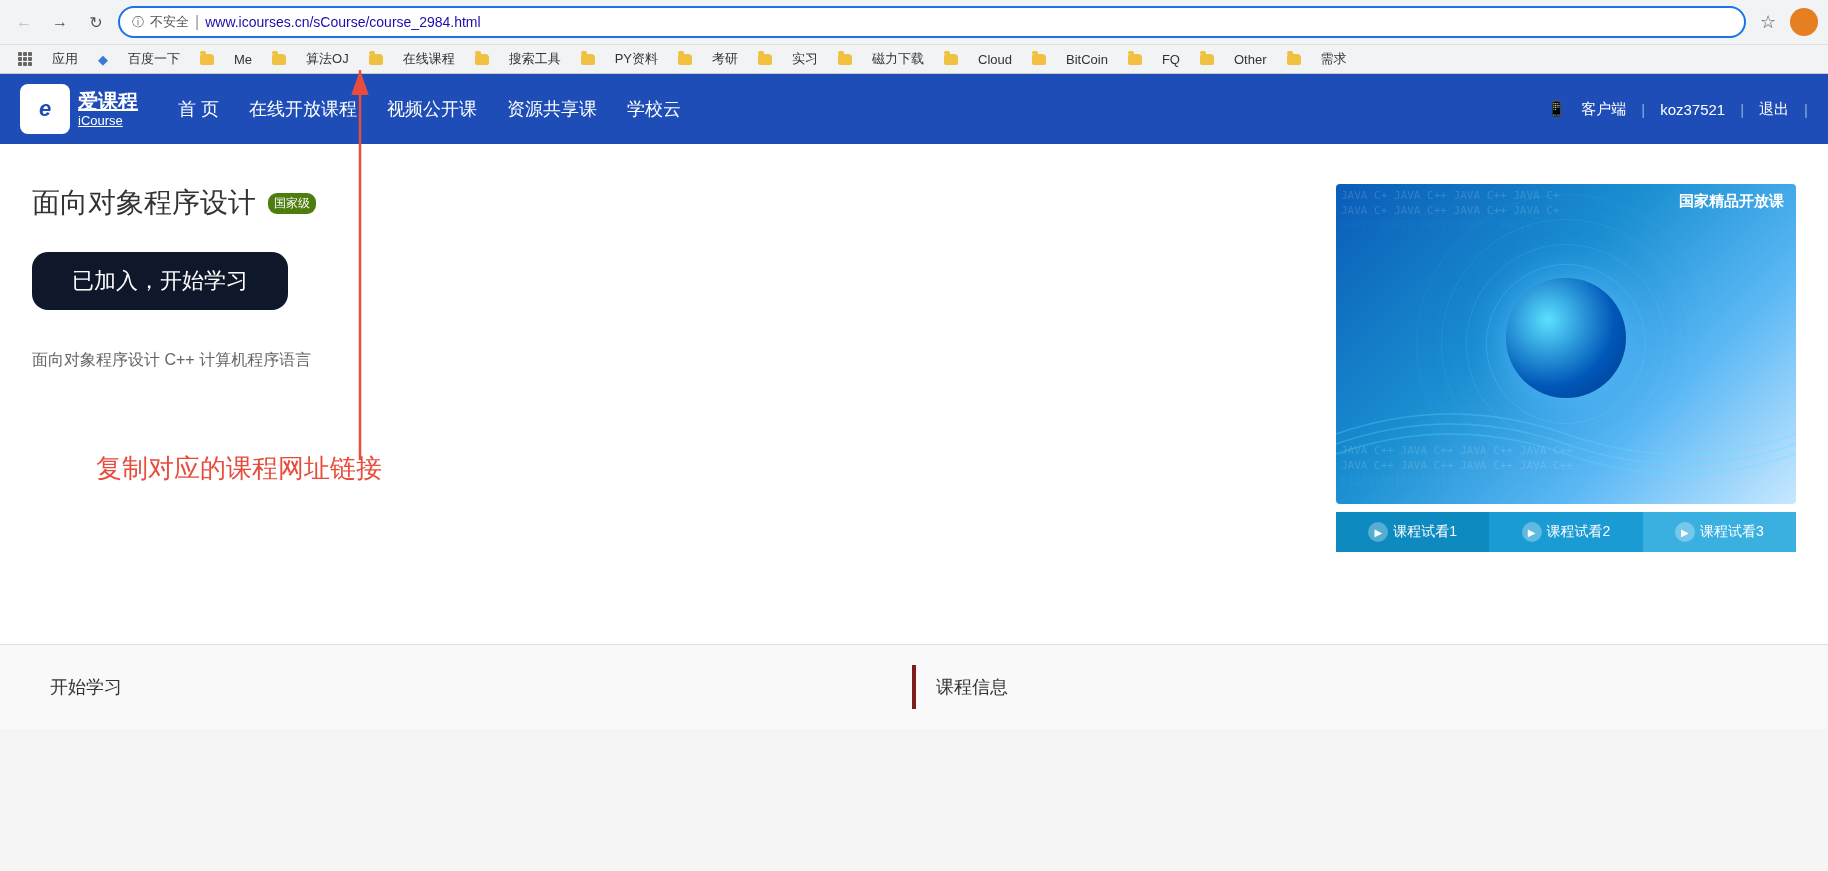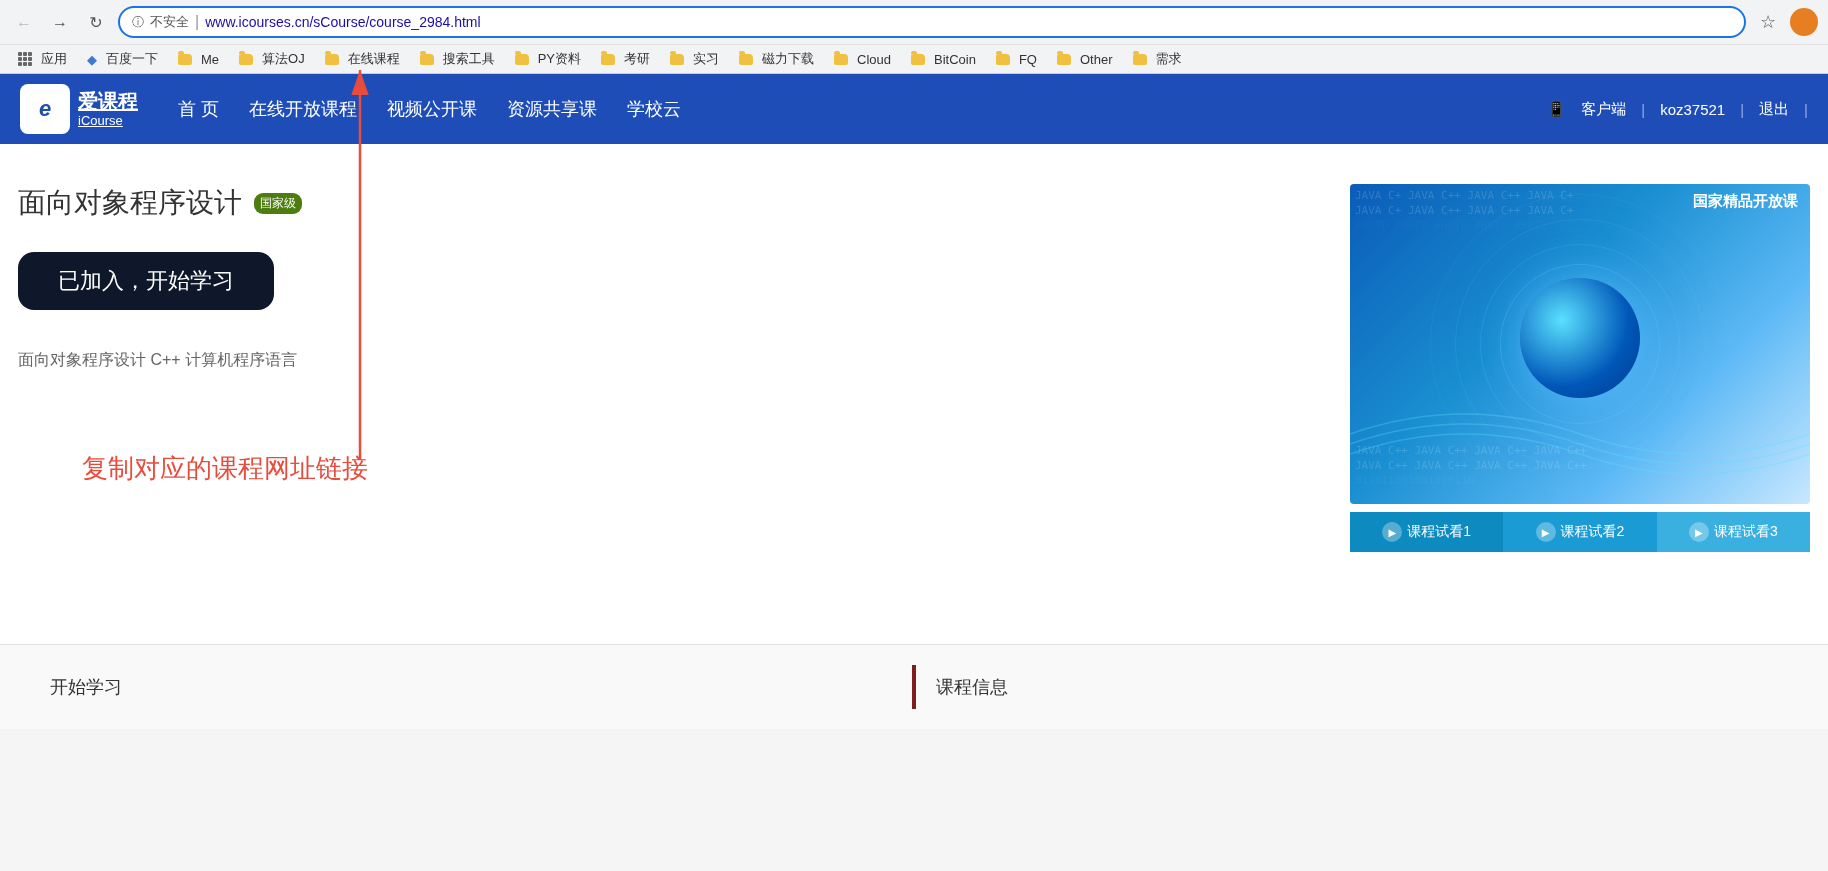--- a/index.html
+++ b/index.html
@@ -66,21 +66,21 @@
       display: flex;
       align-items: center;
       padding: 3px 10px;
       gap: 4px;
       background: #f1f3f4;
       border-top: 1px solid #e0e0e0;
       font-size: 13px;
       overflow: hidden;
     }
     .bookmark-item {
-      display: flex; align-items: center; gap: 9px;
+      display: flex; align-items: center; gap: 20px;
       padding: 2px 8px;
       border-radius: 4px;
       cursor: pointer;
       white-space: nowrap;
       color: #333;
     }
     .bookmark-folder-icon {
       width: 14px; height: 11px;
       background: #f0c040;
       border-radius: 2px 4px 2px 2px;
@@ -139,21 +139,21 @@
     .nav-right {
       display: flex; align-items: center; gap: 15px;
       color: white; font-size: 15px;
     }
     .nav-right .divider { color: rgba(255,255,255,0.5); }
 
     
     .main-content {
       background: white;
       display: flex;
-      padding: 40px 18px;
+      padding: 40px 32px;
       min-height: 500px;
       gap: 30px;
     }
     .content-left {
       flex: 1;
       padding-right: 20px;
     }
     .course-title-row {
       display: flex; align-items: center; gap: 12px;
       margin-bottom: 30px;

